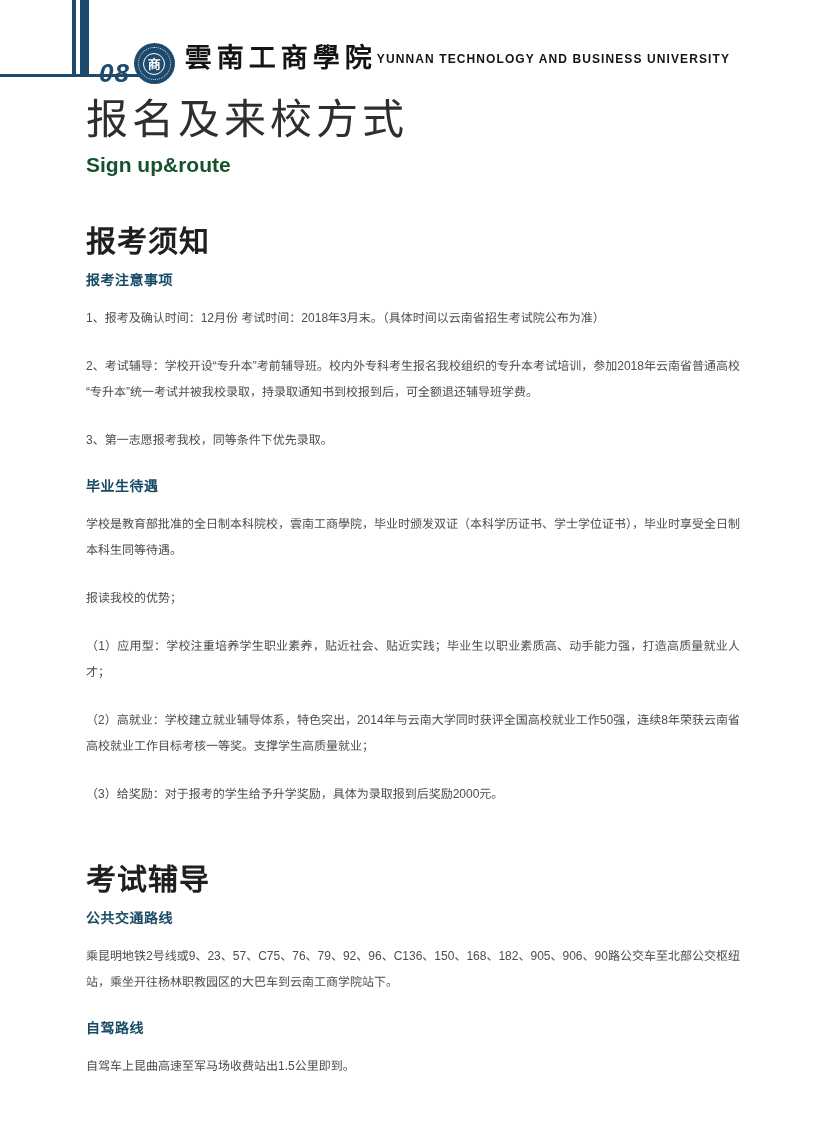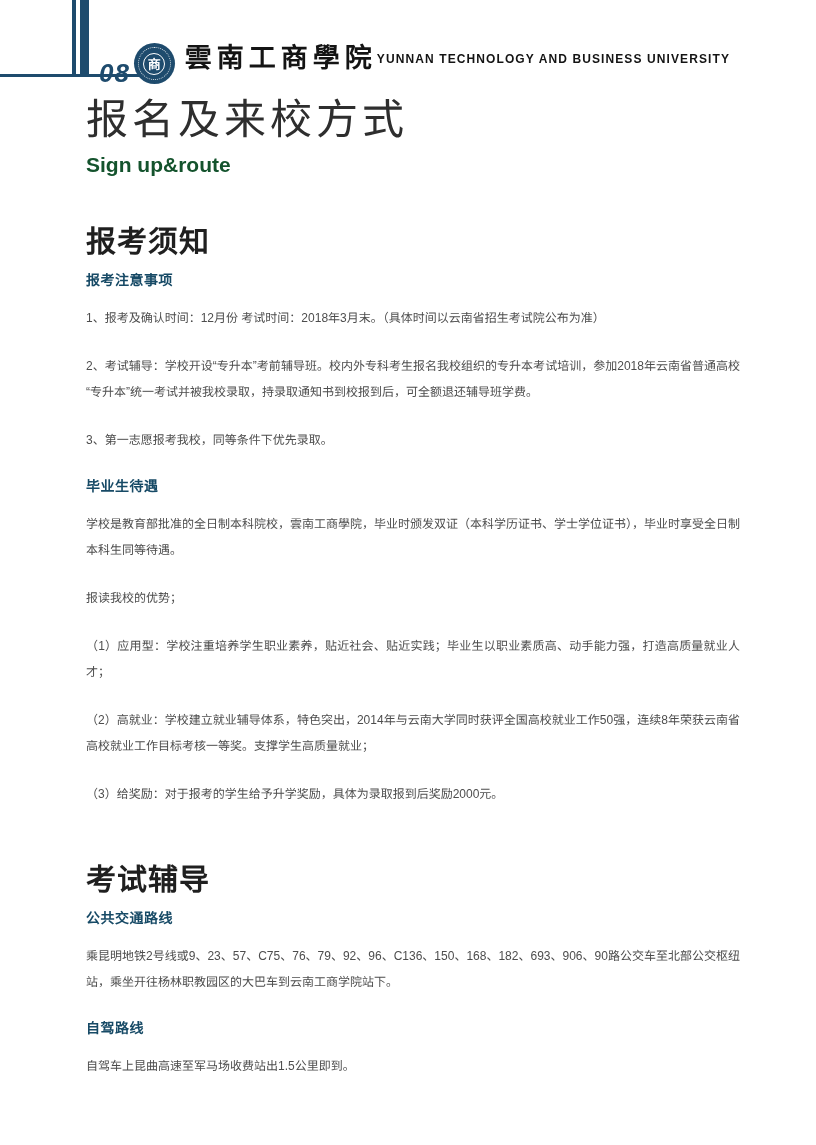--- a/index.html
+++ b/index.html
@@ -121,18 +121,18 @@
     <p class="body-text">报读我校的优势；</p>
     <p class="body-text">（1）应用型：学校注重培养学生职业素养，贴近社会、贴近实践；毕业生以职业素质高、动手能力强，打造高质量就业人才；</p>
     <p class="body-text">（2）高就业：学校建立就业辅导体系，特色突出，2014年与云南大学同时获评全国高校就业工作50强，连续8年荣获云南省高校就业工作目标考核一等奖。支撑学生高质量就业；</p>
     <p class="body-text">（3）给奖励：对于报考的学生给予升学奖励，具体为录取报到后奖励2000元。</p>
   </section>
 
   <section class="second">
     <h2 class="sec-heading">考试辅导</h2>
 
     <h3 class="sub-heading">公共交通路线</h3>
-    <p class="body-text">乘昆明地铁2号线或9、23、57、C75、76、79、92、96、C136、150、168、182、693、906、90路公交车至北部公交枢纽站，乘坐开往杨林职教园区的大巴车到云南工商学院站下。</p>
+    <p class="body-text">乘昆明地铁2号线或9、23、57、C75、76、79、92、96、C136、150、168、182、905、906、90路公交车至北部公交枢纽站，乘坐开往杨林职教园区的大巴车到云南工商学院站下。</p>
 
     <h3 class="sub-heading">自驾路线</h3>
     <p class="body-text">自驾车上昆曲高速至军马场收费站出1.5公里即到。</p>
   </section>
 </main>
 
 </body></html>

